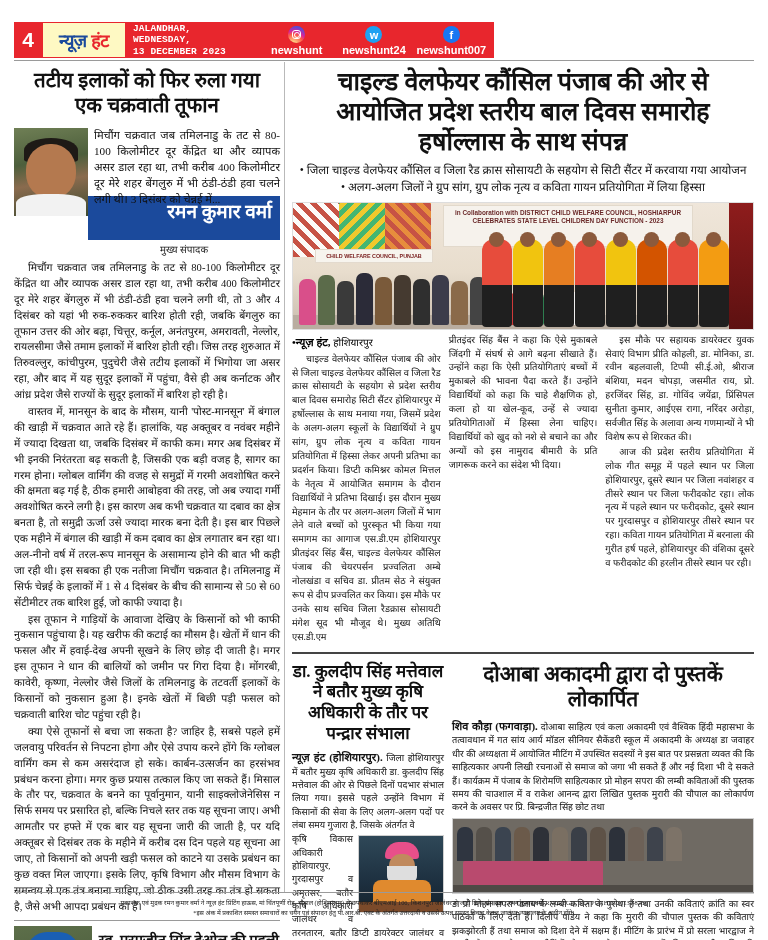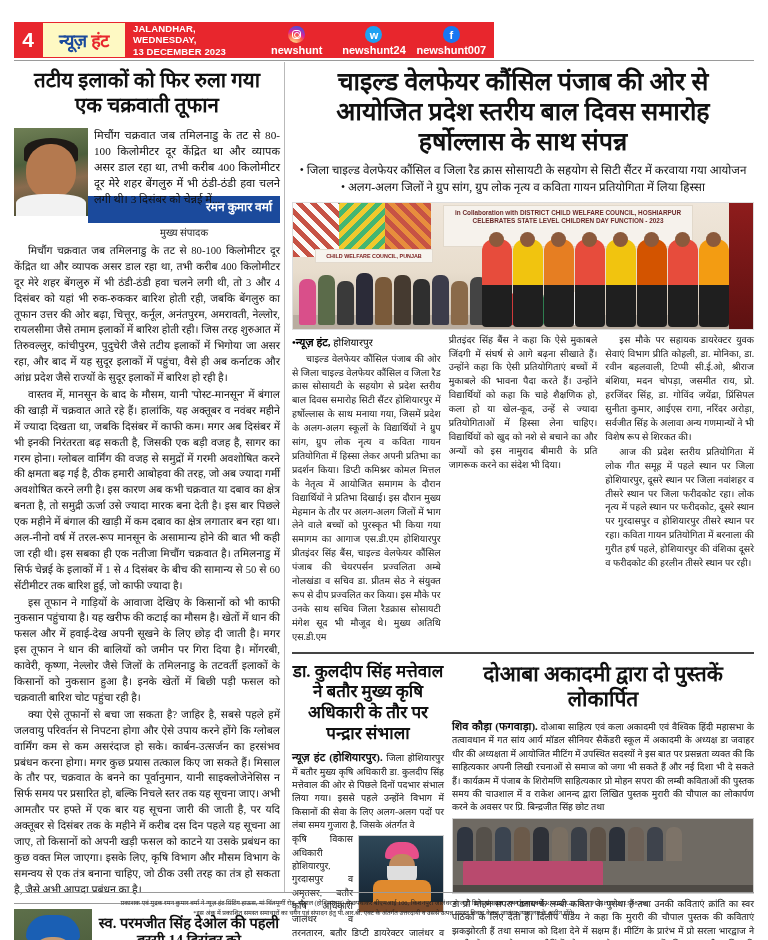--- a/index.html
+++ b/index.html
@@ -26,21 +26,21 @@
     width:84px; background:#fef9c3; border:1px solid #e8262d;
     display:flex; align-items:center; justify-content:center;
     color:#e8262d; font-weight:bold; font-size:18px;
     font-family:"Liberation Sans", sans-serif; letter-spacing:-0.5px;
   }
   .mh-logo .blue { color:#1b4a9c; }
   .mh-date {
     width:128px; background:#e8262d; color:#fff;
     display:flex; flex-direction:column; justify-content:center;
     padding-left:7px;
-    font-family:Liberation Sans, sans-serif; font-weight:bold;
+    font-family:Liberation Mono, monospace; font-weight:bold;
     font-size:9.5px; line-height:11.5px; letter-spacing:0.1px;
   }
   .mh-section {
     flex:1; background:#1b4a9c; color:#fff;
     display:flex; align-items:center; justify-content:center;
     font-size:25px; font-weight:bold; letter-spacing:0.5px;
   }
   .mh-social {
     width:240px; background:#e8262d; display:flex; align-items:flex-end;
     justify-content:space-around; padding:0 4px 2px 4px;
@@ -92,21 +92,21 @@
   .editor-photo .face {
     position:absolute; left:12px; top:16px; width:50px; height:54px;
     border-radius:48% 48% 45% 45%; background:#b4794f;
   }
   .editor-photo .hair { position:absolute; left:10px; top:10px; width:54px; height:24px; border-radius:50% 50% 10% 10%; background:#1e1a16; }
   .editor-photo .shirt { position:absolute; left:2px; bottom:0; width:70px; height:22px; background:#f2f2f2; border-radius:40% 40% 0 0;}
   .ed-text { font-size:11.2px; line-height:1.42; text-align:justify; color:#111; }
 
   .ed-name-bar {
     background:#1b4a9c; color:#fff; text-align:right;
-    font-size:12px; font-weight:bold; padding:2px 8px 8px 0;
+    font-size:19px; font-weight:bold; padding:2px 8px 16px 0;
     margin-top:-20px; margin-left:74px;
   }
   .ed-role { text-align:center; font-size:10px; color:#222; margin:2px 0 4px 74px; }
 
   .body-text { font-size:10.6px; line-height:1.5; text-align:justify; color:#131313; }
   .body-text p { text-indent:14px; margin-bottom:1px; }
   .body-text p.noind { text-indent:0; }
 
   
   .main-photo {

